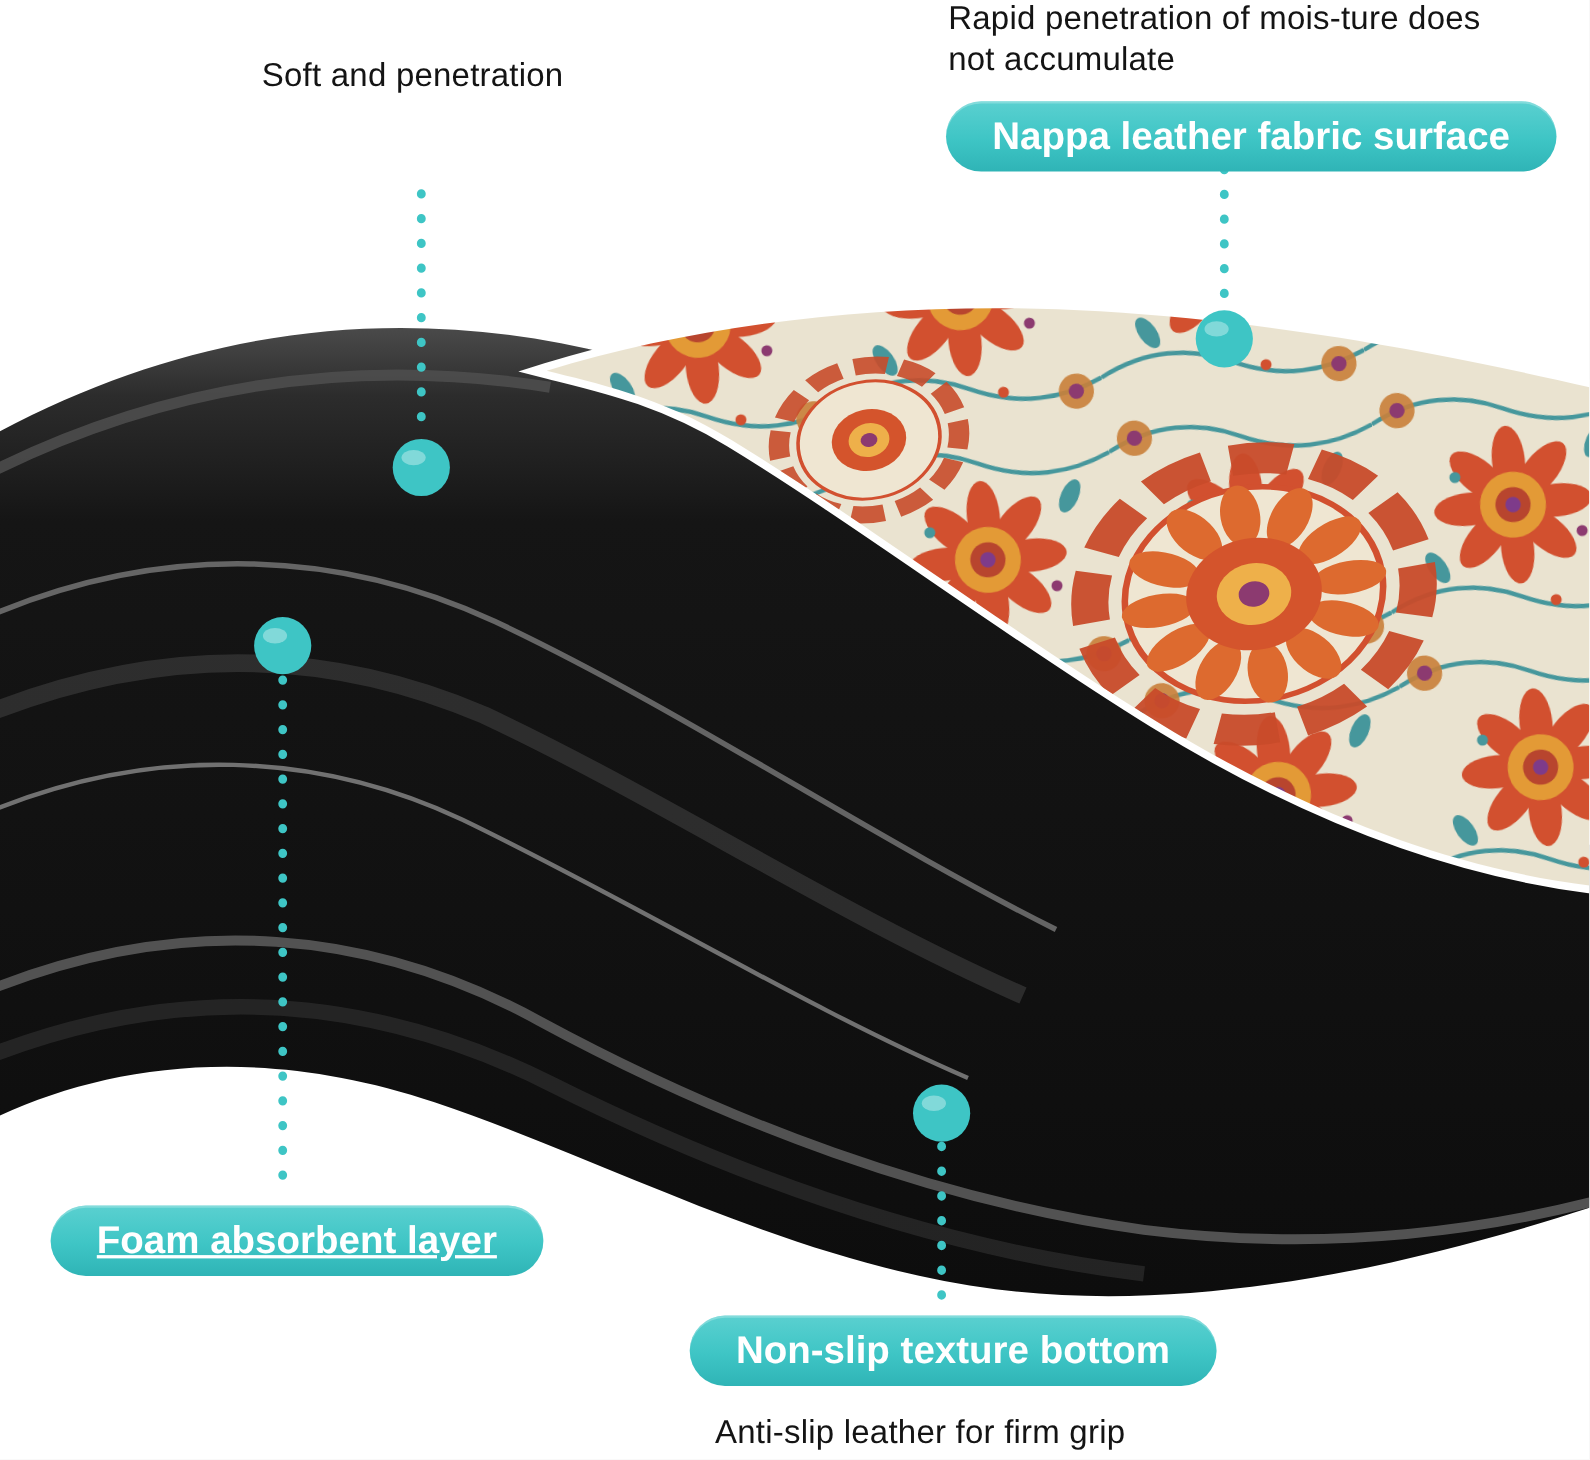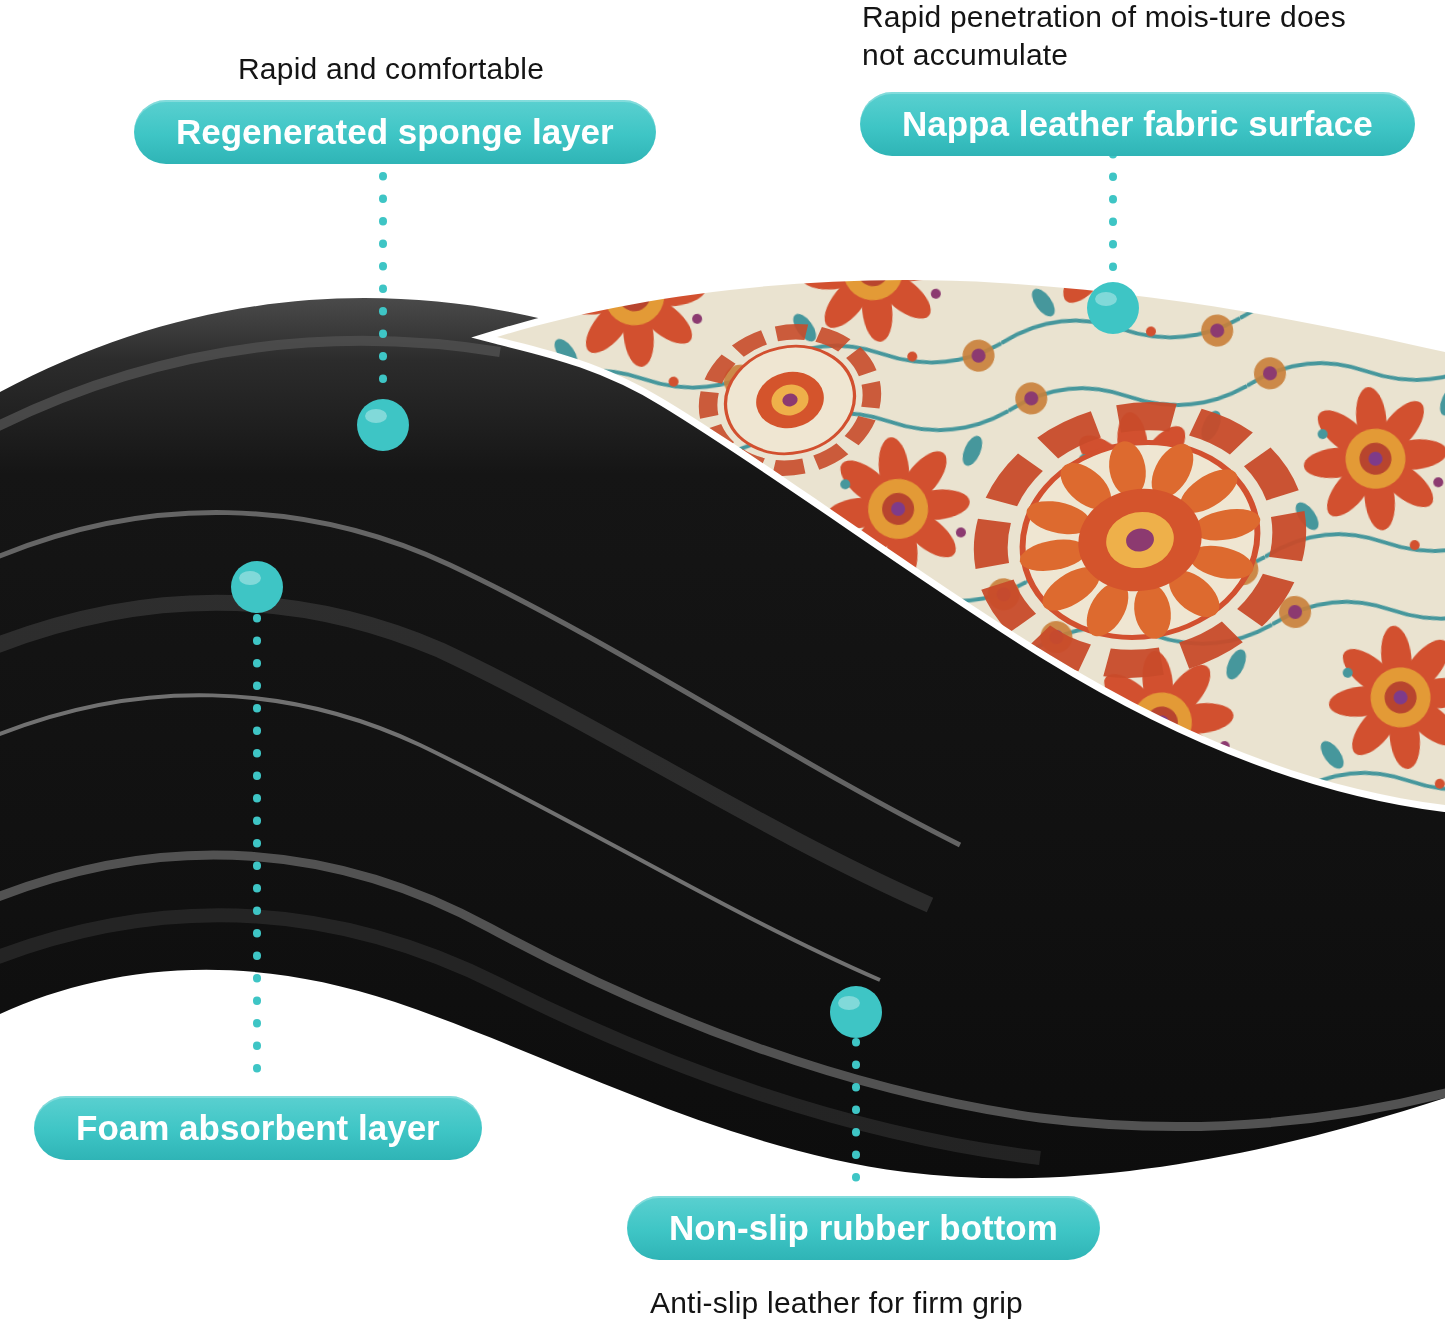--- a/index.html
+++ b/index.html
@@ -41,21 +41,21 @@
     box-shadow:inset 0 2px 0 rgba(255,255,255,.25);
   }
   .dotline{stroke:var(--accent);stroke-width:8;stroke-linecap:round;stroke-dasharray:0.5 22;fill:none;}
   .dot{fill:var(--accent);}
   .dot-hi{fill:rgba(255,255,255,.35);}
   
   #cap-sponge{left:238px;top:50px;}
   #pill-sponge{left:134px;top:100px;}
   #cap-fabric{left:862px;top:-2px;width:530px;}
   #pill-fabric{left:860px;top:80px;margin-top:12px;}
-  #pill-foam{left:34px;top:1096px;}
+  #pill-foam{left:46px;top:1096px;text-decoration:underline;}
   #cap-foam{left:56px;top:1186px;width:470px;}
   #pill-rubber{left:627px;top:1196px;}
   #cap-rubber{left:650px;top:1284px;}
 </style>
 </head>
 <body>
 
 <div class="canvas">
 
   <svg class="art" viewBox="0 0 1445 1327" aria-hidden="true">
@@ -169,24 +169,23 @@
     <g>
       <circle class="dot" cx="257" cy="587" r="26"></circle>
       <ellipse class="dot-hi" cx="250" cy="578" rx="11" ry="7"></ellipse>
     </g>
     <g>
       <circle class="dot" cx="856" cy="1012" r="26"></circle>
       <ellipse class="dot-hi" cx="849" cy="1003" rx="11" ry="7"></ellipse>
     </g>
   </svg>
 
-  <div class="caption" id="cap-sponge">Rapid and comfortable</div>
-  <div class="pill" id="pill-sponge">Regenerated sponge layer</div>
+  <div class="caption" id="cap-sponge">Soft and penetration</div>
 
   <div class="caption" id="cap-fabric">Rapid penetration of mois-ture does not accumulate</div>
   <div class="pill" id="pill-fabric">Nappa leather fabric surface</div>
 
   <div class="pill" id="pill-foam">Foam absorbent layer</div>
 
-  <div class="pill" id="pill-rubber">Non-slip rubber bottom</div>
+  <div class="pill" id="pill-rubber">Non-slip texture bottom</div>
   <div class="caption" id="cap-rubber">Anti-slip leather for firm grip</div>
 
 </div>
 
 </body></html>

